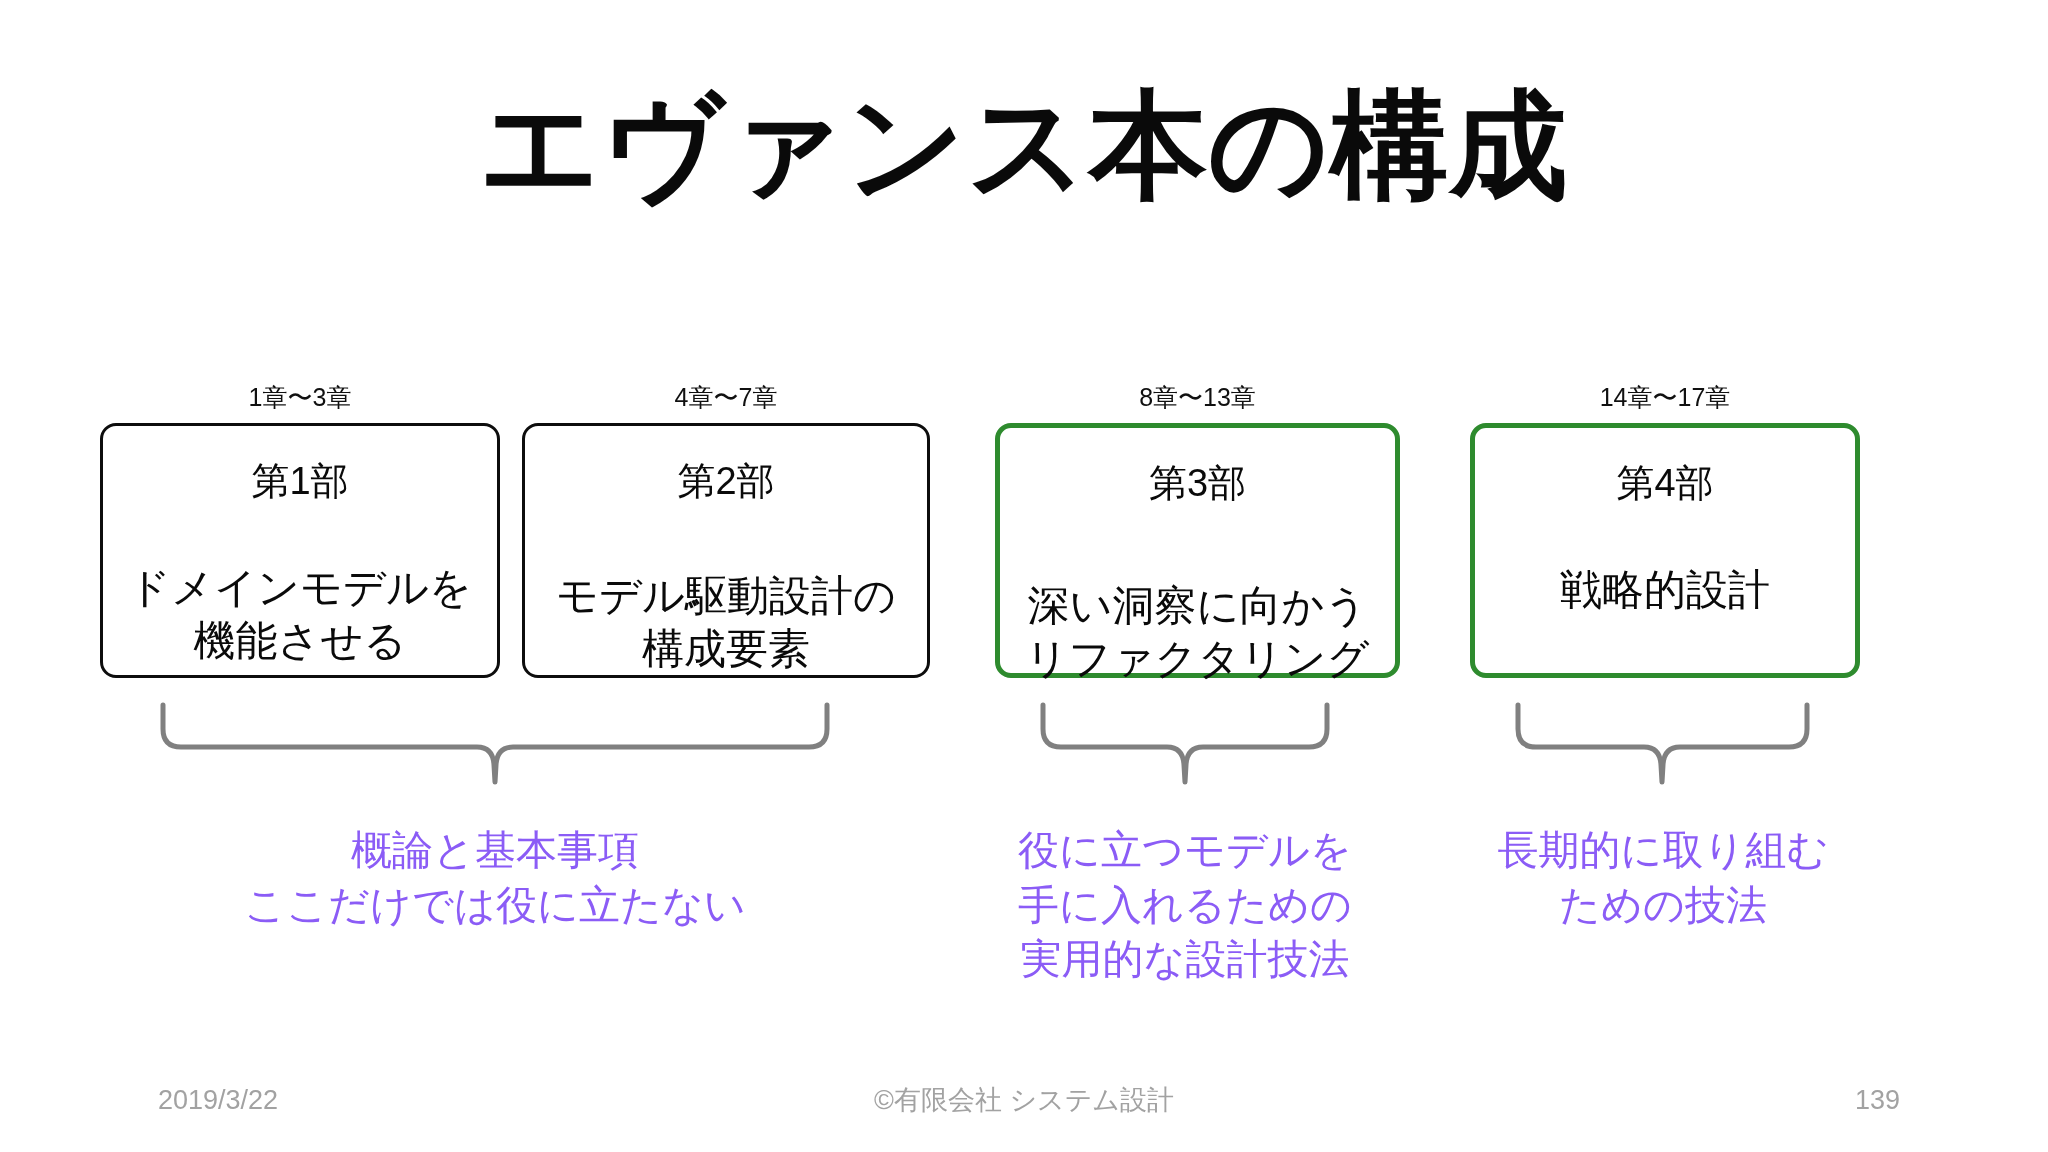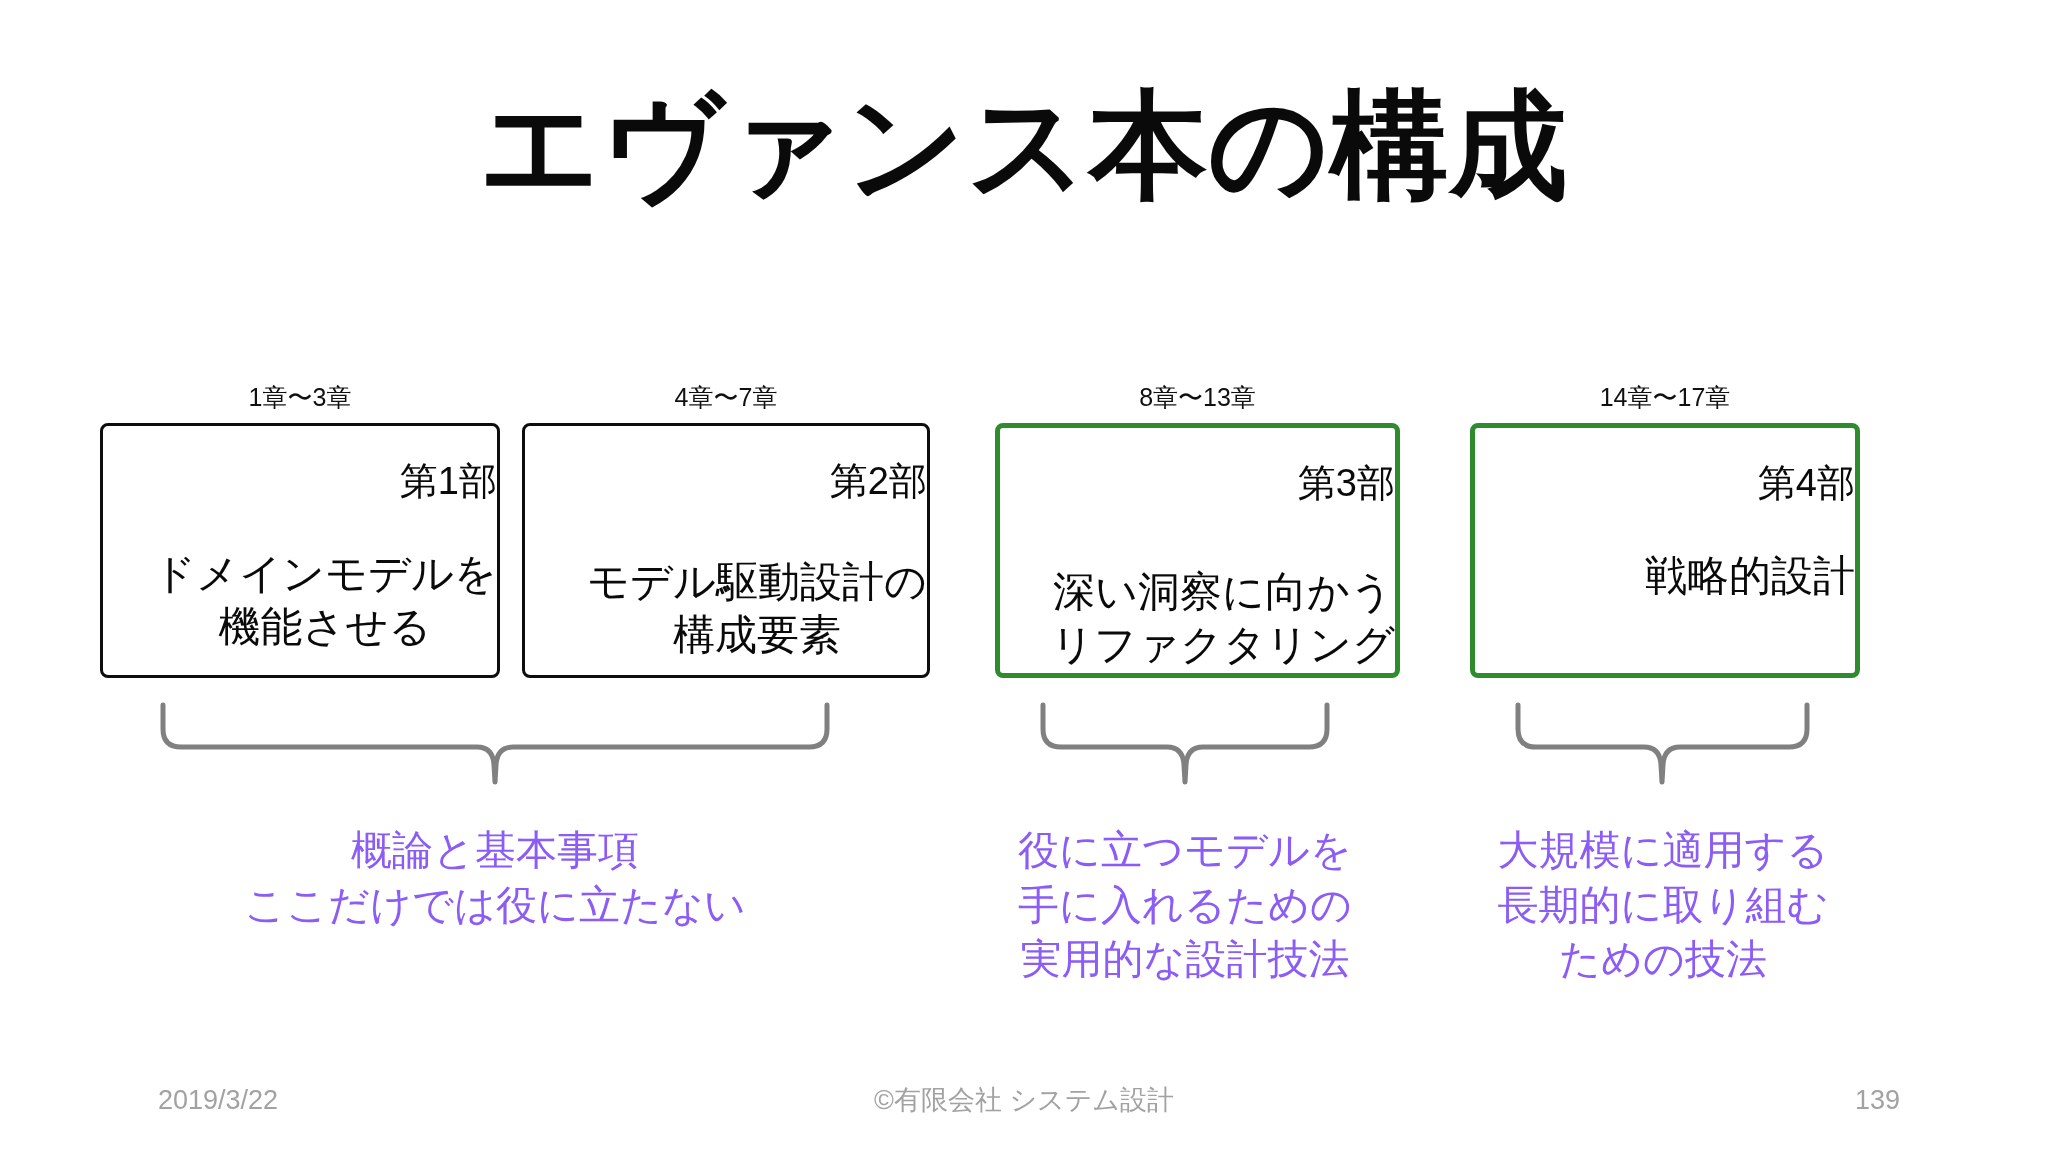--- a/index.html
+++ b/index.html
@@ -50,40 +50,40 @@
     line-height: 1;
     color: #101010;
     white-space: nowrap;
   }
   .part-box {
     position: absolute;
     left: 0;
     top: 38px;
     box-sizing: border-box;
     border: 3px solid #0d0d0d;
-    border-radius: 8px;
+    border-radius: 16px;
     background: #ffffff;
     display: flex;
     flex-direction: column;
-    align-items: flex-end;
+    align-items: center;
   }
   .part-box.accent {
     border-color: #2e8b2e;
     border-width: 5px;
   }
   .part-label {
     margin-top: 33px;
     font-size: 38px;
     line-height: 1.2;
     color: #0a0a0a;
     text-align: center;
     white-space: nowrap;
   }
   .part-title {
-    margin-top: 42px;
+    margin-top: 56px;
     font-size: 42px;
     line-height: 1.28;
     color: #0a0a0a;
     text-align: center;
     white-space: nowrap;
   }
   .part-title .ln { display: block; }
 
   
   .brace {
@@ -189,21 +189,20 @@
     <span class="ln">ここだけでは役に立たない</span>
   </div>
 
   <div class="group-caption" style="left:1000px; top:823px; width:370px;">
     <span class="ln">役に立つモデルを</span>
     <span class="ln">手に入れるための</span>
     <span class="ln">実用的な設計技法</span>
   </div>
 
   <div class="group-caption" style="left:1478px; top:823px; width:370px;">
-    <span class="ln">大規模に適用する</span>
     <span class="ln">長期的に取り組む</span>
     <span class="ln">ための技法</span>
   </div>
 
   <div id="footer-date" class="footer-text">2019/3/22</div>
   <div id="footer-copy" class="footer-text">©有限会社 システム設計</div>
   <div id="footer-page" class="footer-text">139</div>
 
 </div>
 

